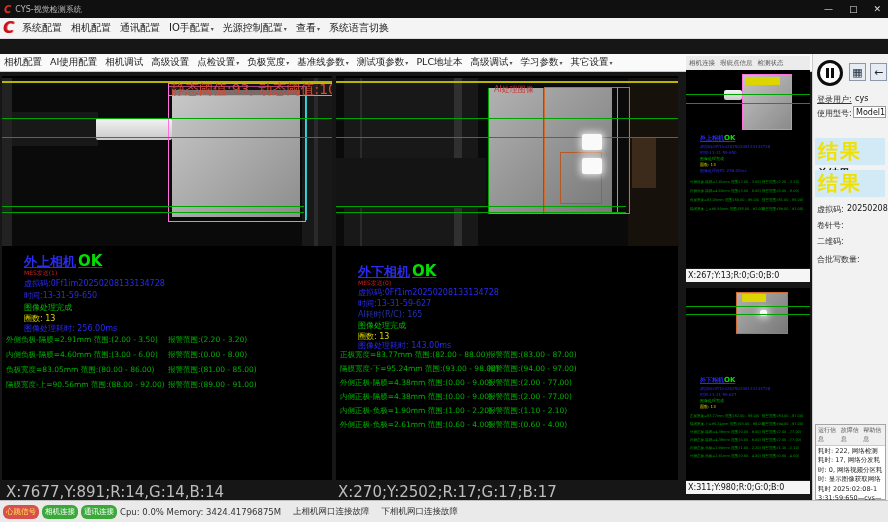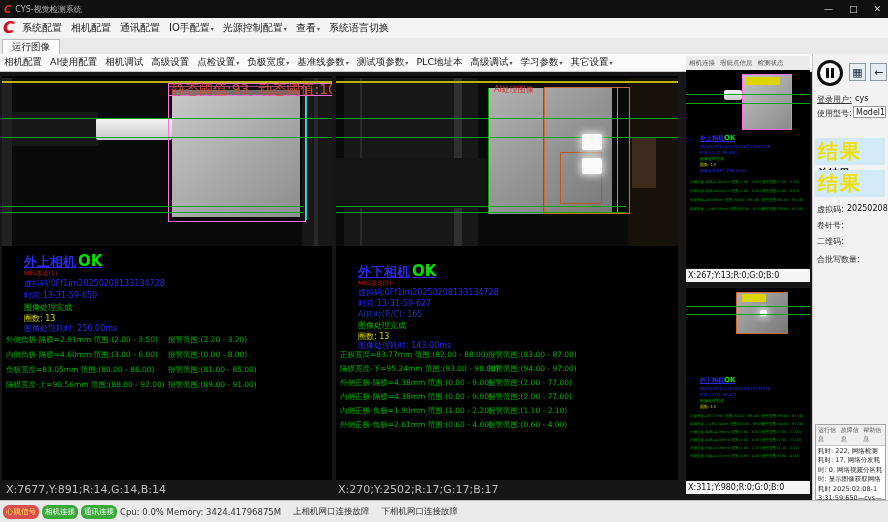--- a/index.html
+++ b/index.html
@@ -44,21 +44,21 @@
   .machineA{position:absolute;background:#222;}
   .machineB{position:absolute;background:#181818;}
 
   .camtitle{position:absolute;font-size:13px;font-weight:bold;color:#2a2af0;text-decoration:underline;white-space:nowrap;}
   .camtitle .ok{color:#00e000;font-size:15px;text-decoration:none;margin-left:2px;}
   .t-mes{position:absolute;color:#c22;font-size:6px;white-space:nowrap;}
   .t-blue{position:absolute;color:#2a2af0;font-size:8px;white-space:nowrap;}
   .t-green{position:absolute;color:#00c000;font-size:8px;white-space:nowrap;}
   .t-yellow{position:absolute;color:#d8d800;font-size:8px;white-space:nowrap;}
   .row-m{position:absolute;color:#00b000;font-size:7.5px;white-space:nowrap;}
-  .coordtext{position:absolute;color:#bdbdbd;font-size:11px;white-space:nowrap;}
+  .coordtext{position:absolute;color:#bdbdbd;font-size:15px;white-space:nowrap;}
 
   
   .thumbhdr{position:absolute;left:686px;top:56px;width:124px;height:14px;background:#ececec;display:flex;align-items:center;
             gap:5px;font-size:6.5px;color:#555;padding-left:3px;box-sizing:border-box;}
   .thumb{position:absolute;left:686px;width:124px;background:#000;overflow:hidden;}
   .strip{position:absolute;left:686px;width:124px;height:13px;background:#f5f5f5;color:#111;font-size:8px;
          display:flex;align-items:center;padding-left:2px;box-sizing:border-box;}
   .mini-title{position:absolute;font-size:6px;font-weight:bold;color:#2a2af0;text-decoration:underline;white-space:nowrap;}
   .mini-title .ok{color:#00e000;font-size:7px;text-decoration:none;}
   .mini-blue{position:absolute;color:#2a2af0;font-size:4px;white-space:nowrap;}
@@ -110,23 +110,20 @@
     <span class="menulogo">C</span>
     <span class="mi">系统配置</span>
     <span class="mi">相机配置</span>
     <span class="mi">通讯配置</span>
     <span class="mi"><span>IO手配置</span><span class="arrow">▾</span></span>
     <span class="mi"><span>光源控制配置</span><span class="arrow">▾</span></span>
     <span class="mi"><span>查看</span><span class="arrow">▾</span></span>
     <span class="mi">系统语言切换</span>
   </div>
 
-  <div class="tabrow">
-    <div class="tab">运行图像</div>
-  </div>
 
   <div class="toolrow">
     <span class="mi">相机配置</span>
     <span class="mi">AI使用配置</span>
     <span class="mi">相机调试</span>
     <span class="mi">高级设置</span>
     <span class="mi"><span>点检设置</span><span class="arrow">▾</span></span>
     <span class="mi"><span>负极宽度</span><span class="arrow">▾</span></span>
     <span class="mi"><span>基准线参数</span><span class="arrow">▾</span></span>
     <span class="mi"><span>测试项参数</span><span class="arrow">▾</span></span>

